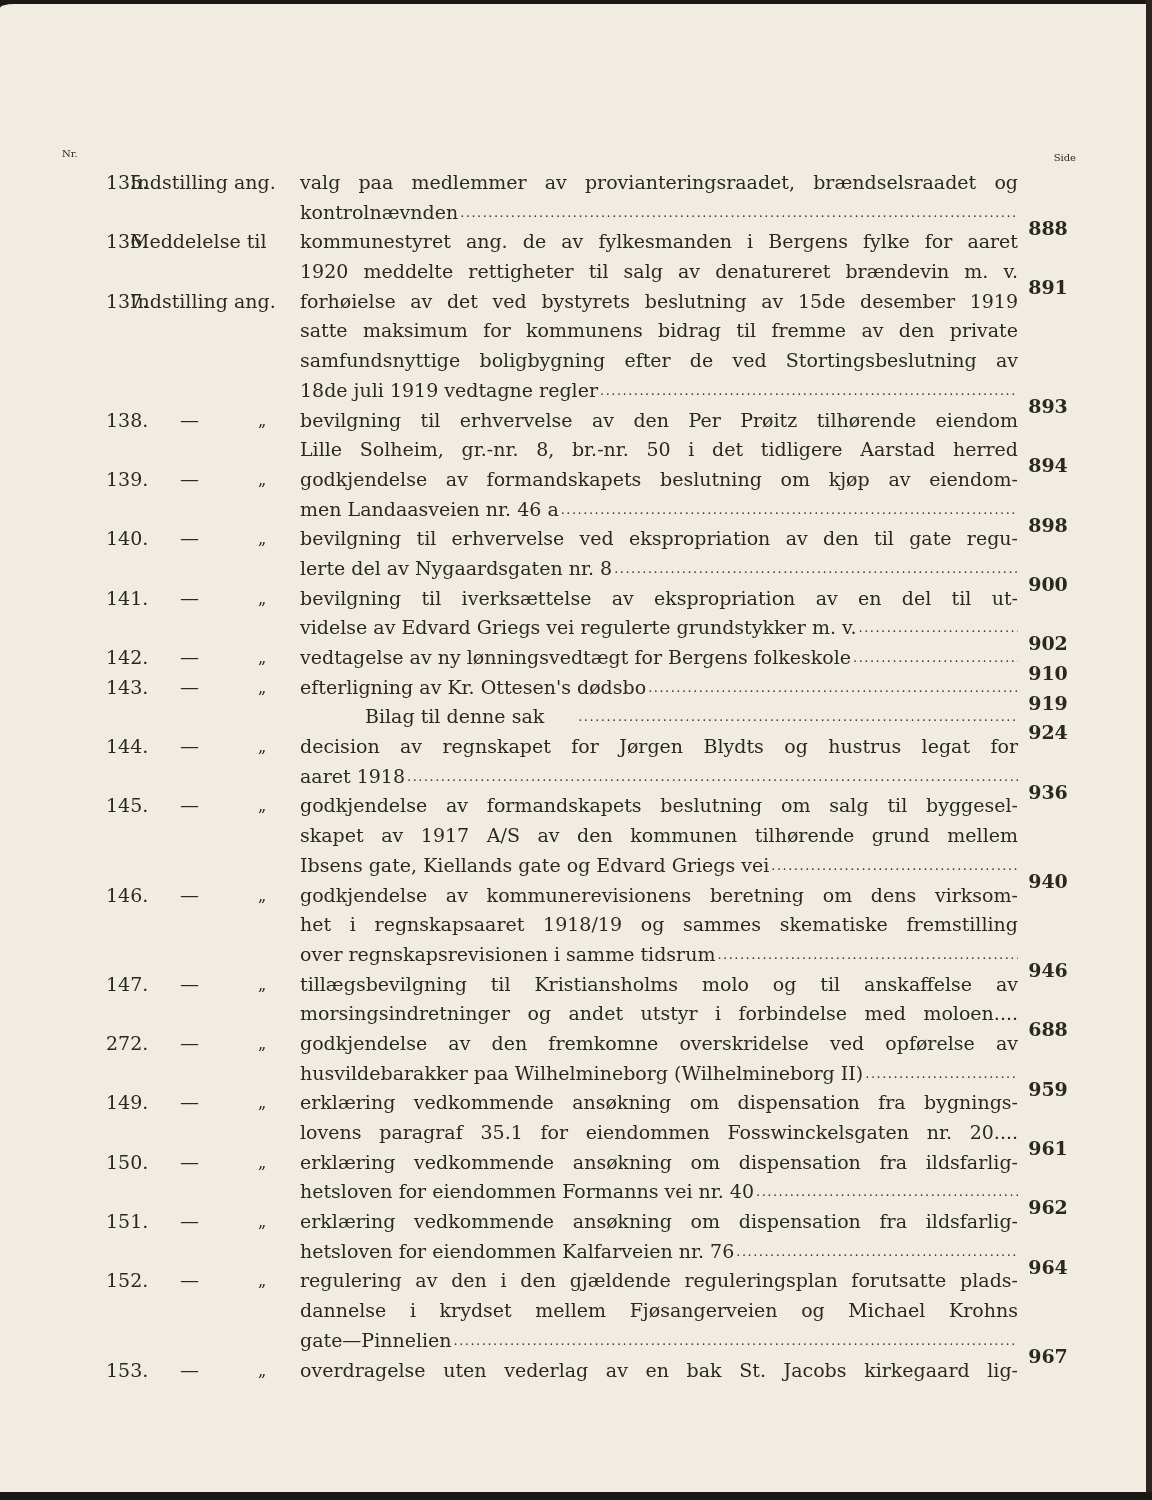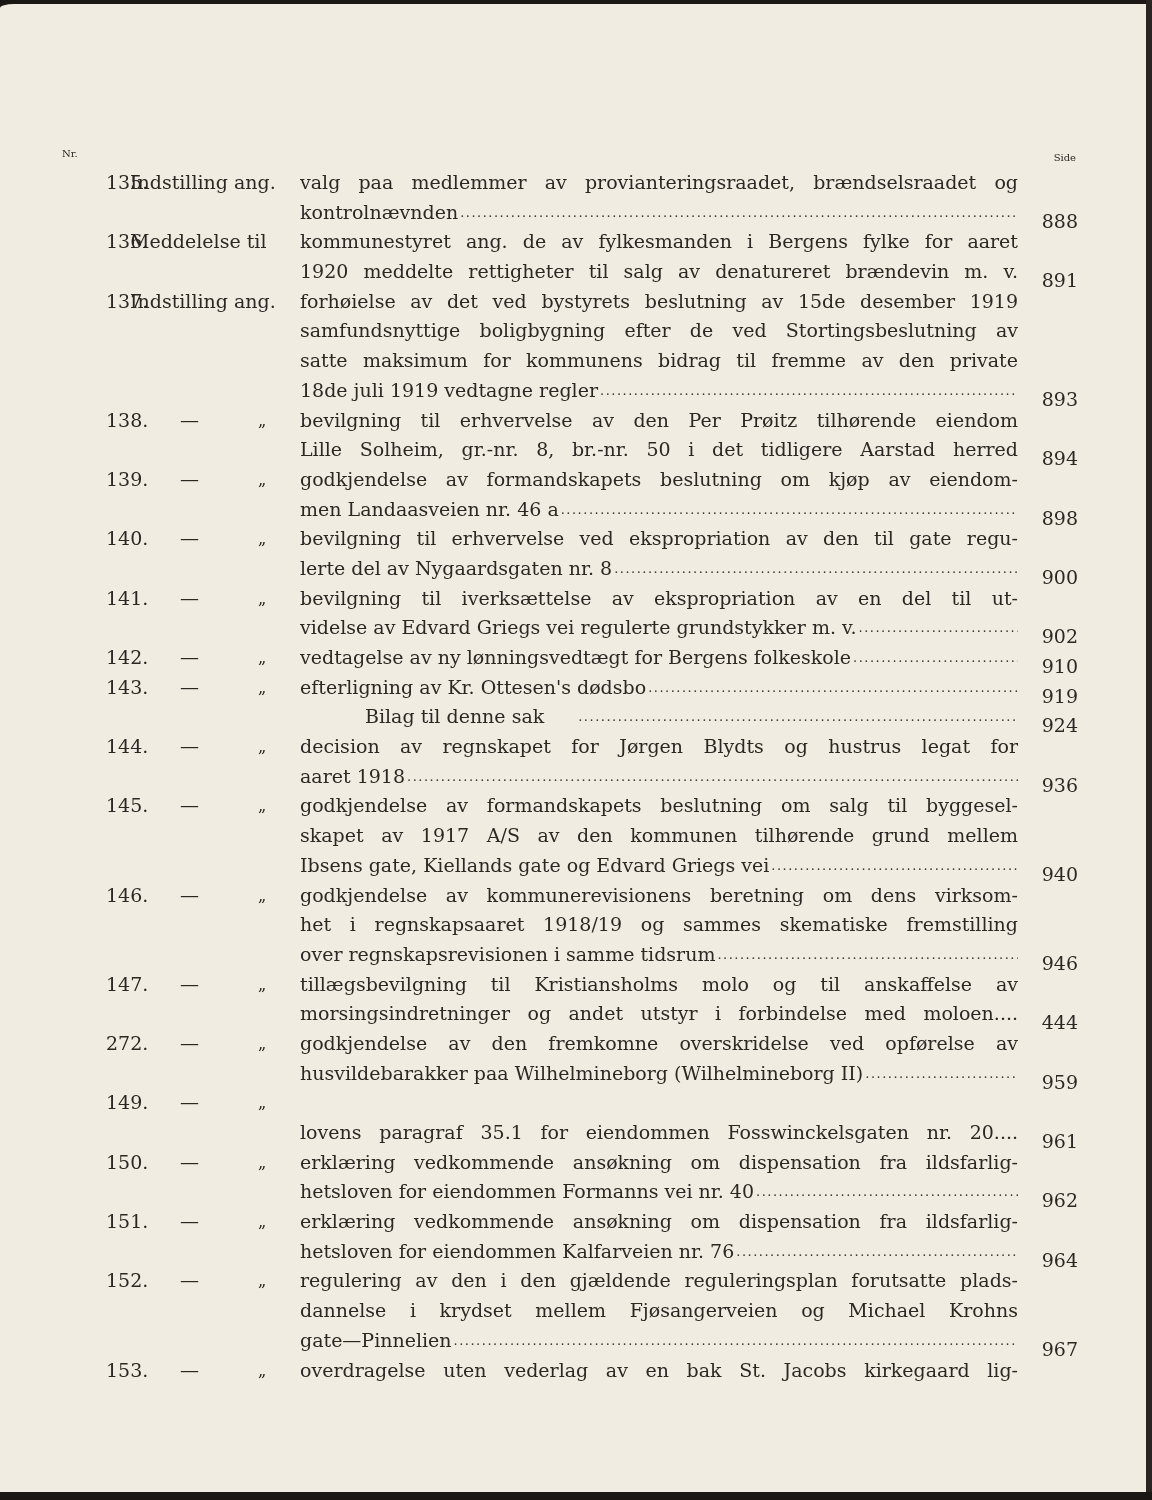--- a/index.html
+++ b/index.html
@@ -45,21 +45,21 @@
     overflow: hidden;
   }
   .text.leader { text-align-last: left; display: flex; align-items: flex-end; }
   .text.leader .t { flex: 0 0 auto; white-space: pre; }
   .text.leader .dots {
     flex: 1 1 auto; overflow: hidden; white-space: nowrap;
     letter-spacing: 1.5px; font-size: 13px; color: #3a3630;
     padding-left: 2px;
   }
   .text.indent-sub { padding-left: 65px; box-sizing: border-box; gap: 32px; }
-  .page-no { position: absolute; right: 4px; top: 9px; width: 60px; text-align: right; }
+  .page-no { position: absolute; right: 4px; top: 16px; width: 60px; text-align: center; font-weight: bold; }
 </style>
 </head>
 <body>
 
 <div class="page"></div>
 <div class="page-right-edge"></div>
 <div class="page-bottom-edge"></div>
 
 <div class="toc">
   <div class="hdr">
@@ -92,24 +92,24 @@
           <span class="page-no">891</span>
         </div>
       </div>
       <div class="entry">
         <div class="line">
           <span class="num">137.</span>
           <span class="pre">Indstilling ang.</span>
           <span class="text">forhøielse av det ved bystyrets beslutning av 15de desember 1919</span>
         </div>
         <div class="line">
+          <span class="text">satte maksimum for kommunens bidrag til fremme av den private</span>
+        </div>
+        <div class="line">
           <span class="text">samfundsnyttige boligbygning efter de ved Stortingsbeslutning av</span>
-        </div>
-        <div class="line">
-          <span class="text">satte maksimum for kommunens bidrag til fremme av den private</span>
         </div>
         <div class="line">
           <span class="text leader">
             <span class="t">18de juli 1919 vedtagne regler</span>
             <span class="dots">........................................................................................................................................................................................................</span>
           </span>
           <span class="page-no">893</span>
         </div>
       </div>
       <div class="entry">
@@ -253,21 +253,21 @@
       </div>
       <div class="entry">
         <div class="line">
           <span class="num">147.</span>
           <span class="dash">—</span>
           <span class="ditto">„</span>
           <span class="text">tillægsbevilgning til Kristiansholms molo og til anskaffelse av</span>
         </div>
         <div class="line">
           <span class="text">morsingsindretninger og andet utstyr i forbindelse med moloen....</span>
-          <span class="page-no">444</span>
+          <span class="page-no">688</span>
         </div>
       </div>
       <div class="entry">
         <div class="line">
           <span class="num">272.</span>
           <span class="dash">—</span>
           <span class="ditto">„</span>
           <span class="text">godkjendelse av den fremkomne overskridelse ved opførelse av</span>
         </div>
         <div class="line">
@@ -276,20 +276,21 @@
             <span class="dots">........................................................................................................................................................................................................</span>
           </span>
           <span class="page-no">959</span>
         </div>
       </div>
       <div class="entry">
         <div class="line">
           <span class="num">149.</span>
           <span class="dash">—</span>
           <span class="ditto">„</span>
+          <span class="text">erklæring vedkommende ansøkning om dispensation fra bygnings-</span>
         </div>
         <div class="line">
           <span class="text">lovens paragraf 35.1 for eiendommen Fosswinckelsgaten nr. 20....</span>
           <span class="page-no">961</span>
         </div>
       </div>
       <div class="entry">
         <div class="line">
           <span class="num">150.</span>
           <span class="dash">—</span>

